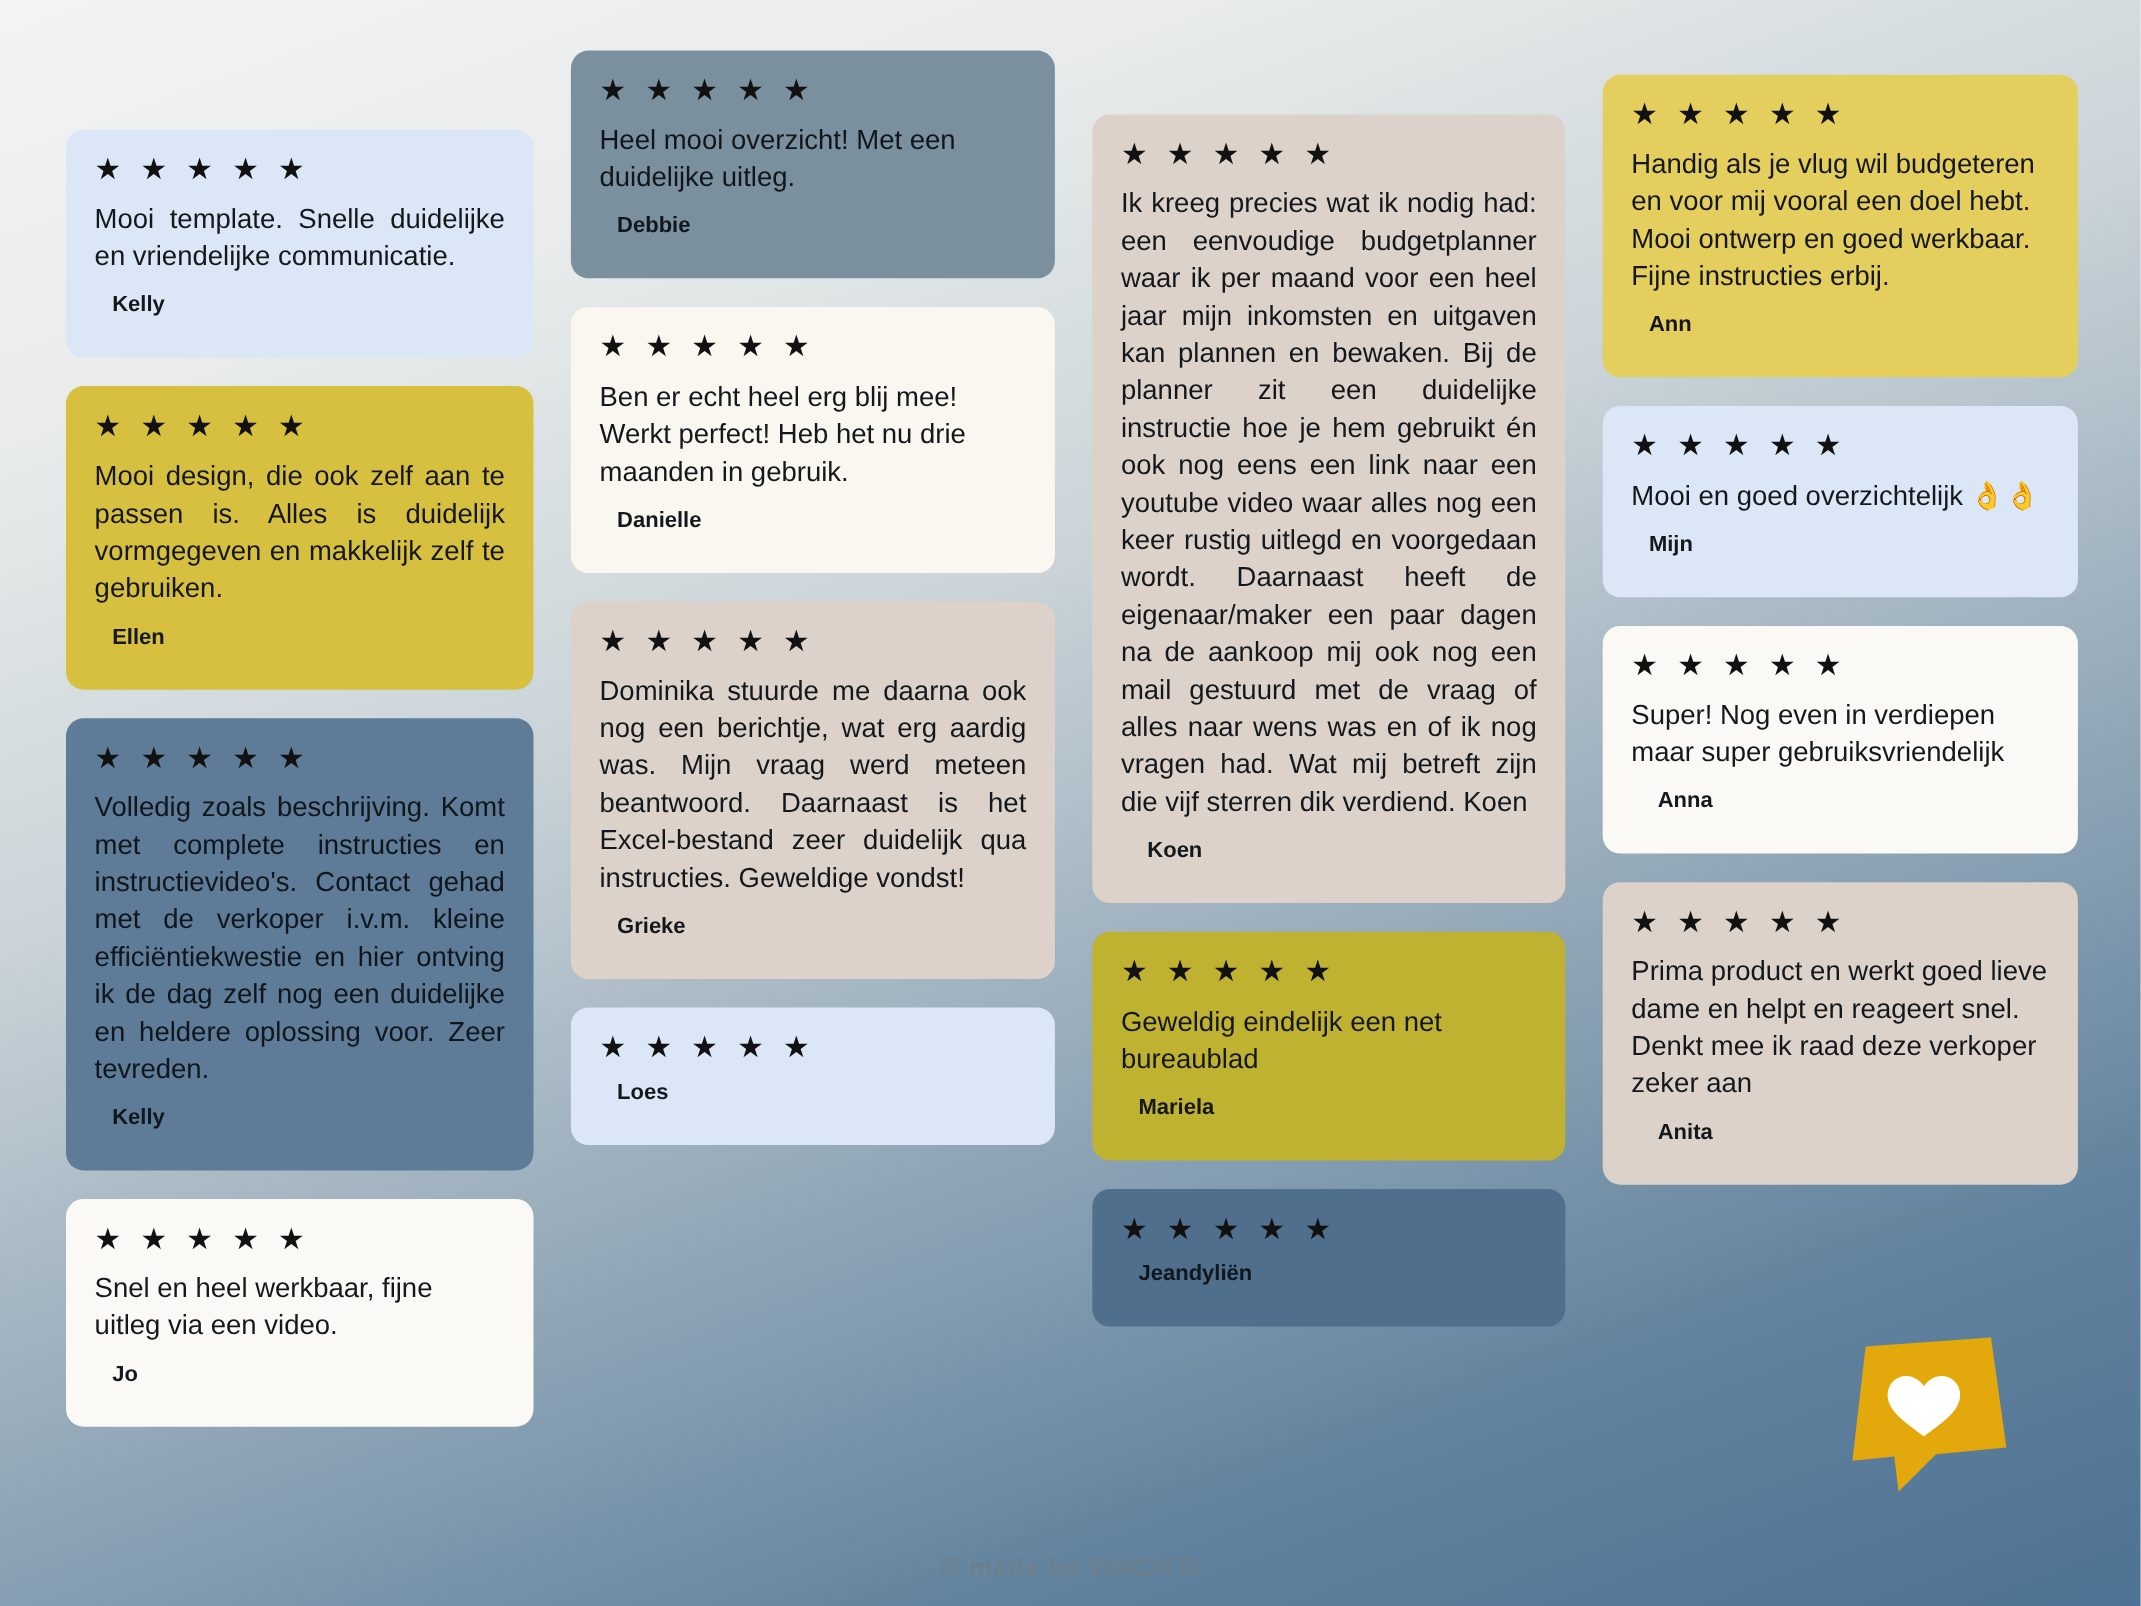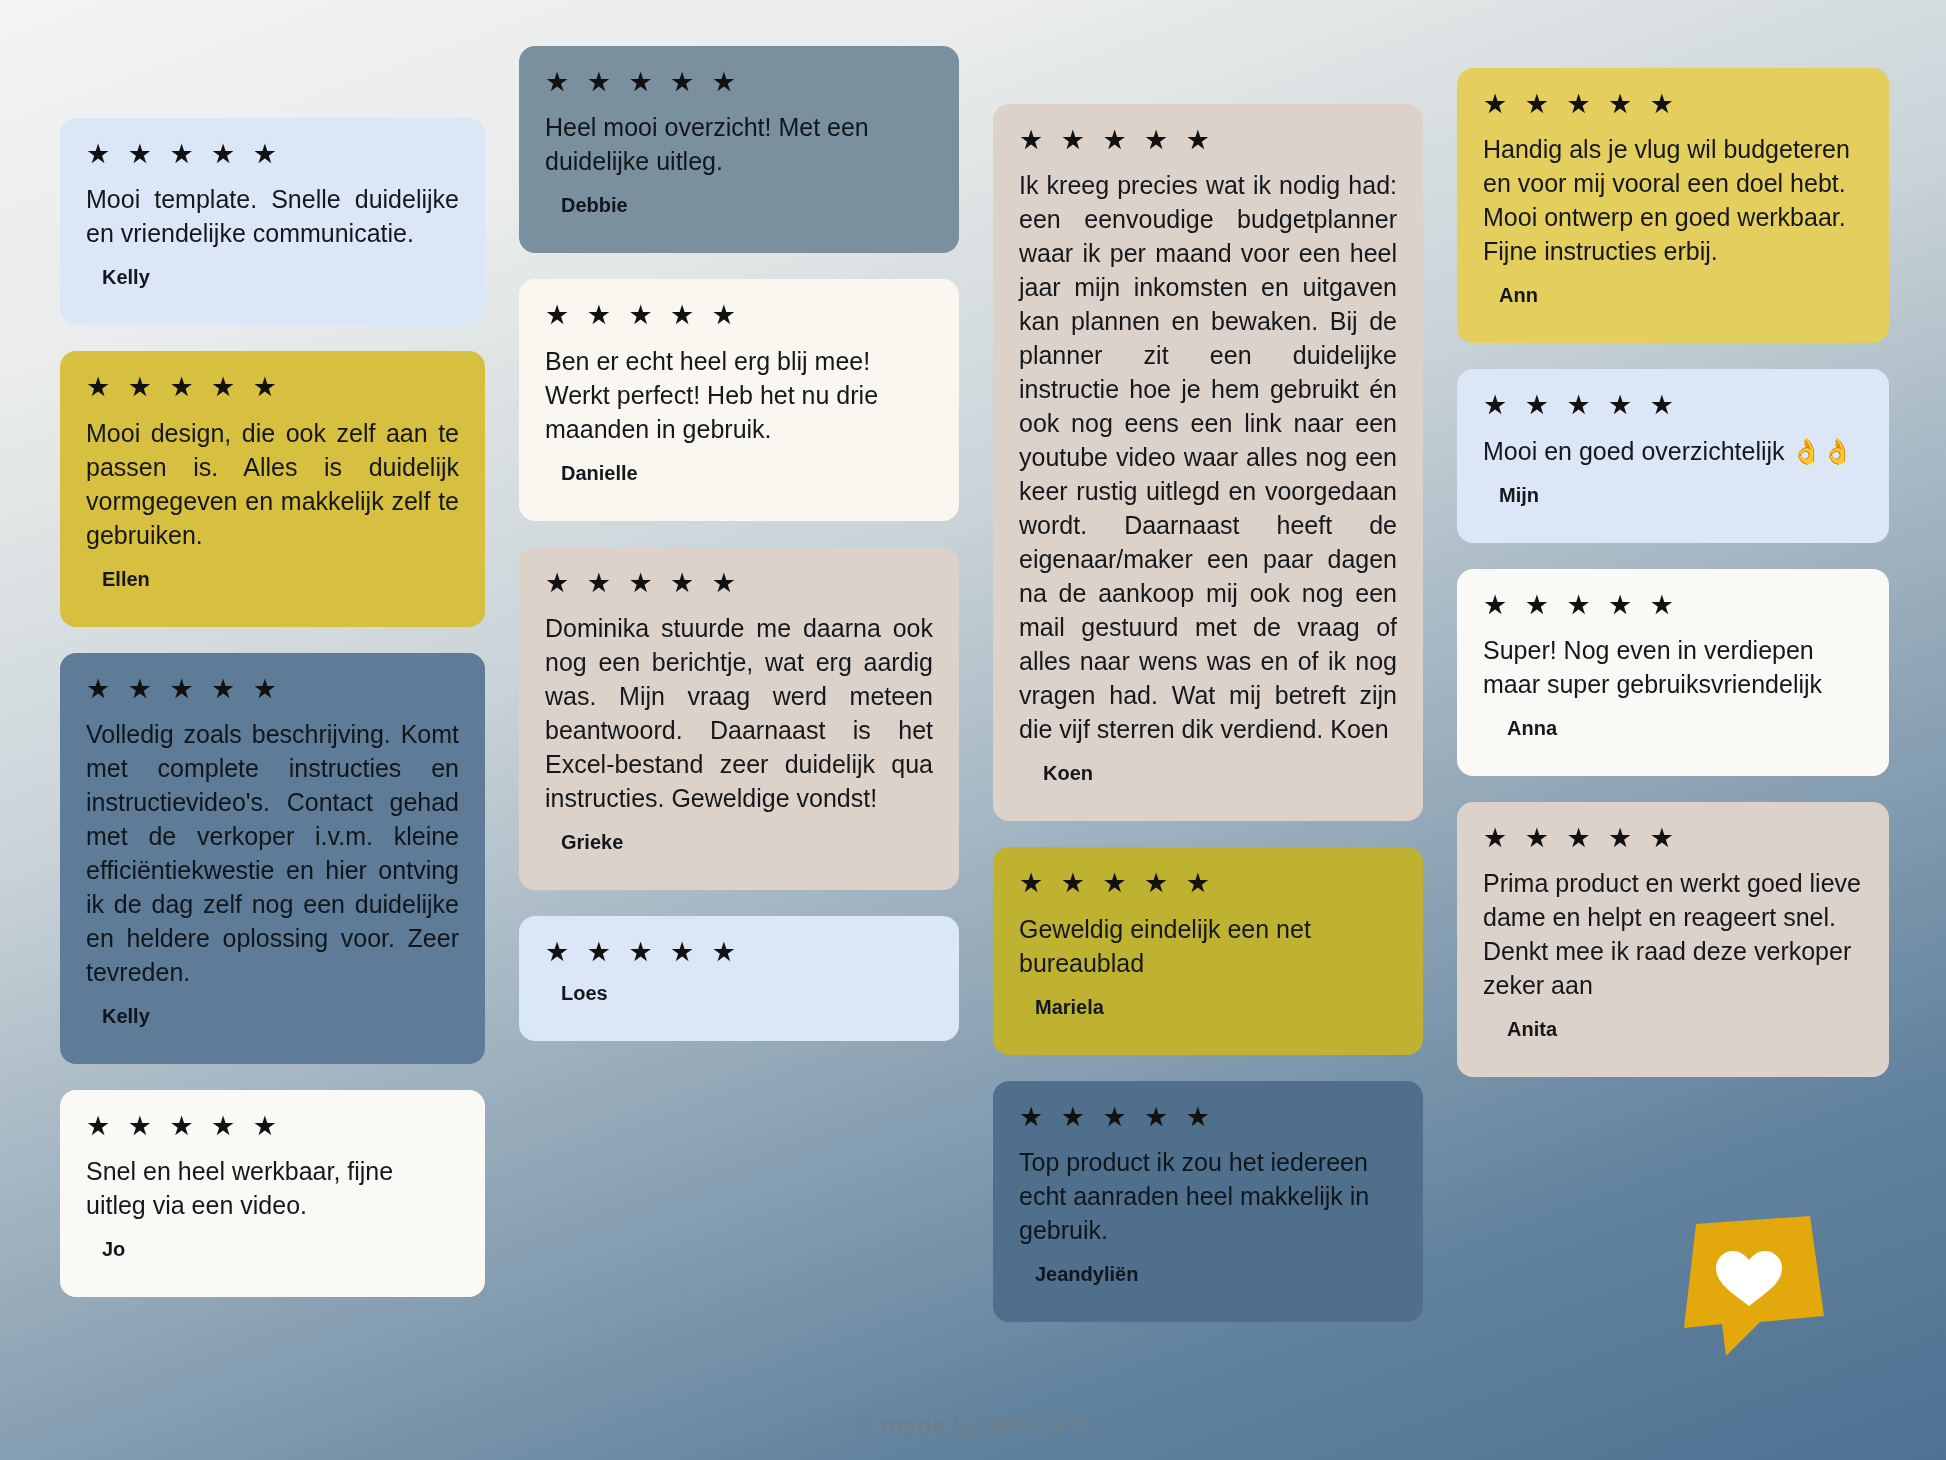--- a/index.html
+++ b/index.html
@@ -156,21 +156,20 @@
           <p class="body justify">Ik kreeg precies wat ik nodig had: een eenvoudige budgetplanner waar ik per maand voor een heel jaar mijn inkomsten en uitgaven kan plannen en bewaken. Bij de planner zit een duidelijke instructie hoe je hem gebruikt én ook nog eens een link naar een youtube video waar alles nog een keer rustig uitlegd en voorgedaan wordt. Daarnaast heeft de eigenaar/maker een paar dagen na de aankoop mij ook nog een mail gestuurd met de vraag of alles naar wens was en of ik nog vragen had. Wat mij betreft zijn die vijf sterren dik verdiend. Koen</p>
           <p class="author indent">Koen</p>
         </div>
         <div class="card c-olive" style="margin-bottom: 26px;">
           <div class="stars">★ ★ ★ ★ ★</div>
           <p class="body">Geweldig eindelijk een net bureaublad</p>
           <p class="author">Mariela</p>
         </div>
         <div class="card c-steel" style="margin-bottom: 26px;">
           <div class="stars">★ ★ ★ ★ ★</div>
-          <p class="body">Top product ik zou het iedereen echt aanraden heel makkelijk in gebruik.</p>
           <p class="author">Jeandyliën</p>
         </div>
       </div>
       <div class="col col-4">
         <div class="card c-yellow" style="margin-bottom: 26px;">
           <div class="stars">★ ★ ★ ★ ★</div>
           <p class="body">Handig als je vlug wil budgeteren en voor mij vooral een doel hebt. Mooi ontwerp en goed werkbaar. Fijne instructies erbij.</p>
           <p class="author">Ann</p>
         </div>
         <div class="card c-lightblue" style="margin-bottom: 26px;">

